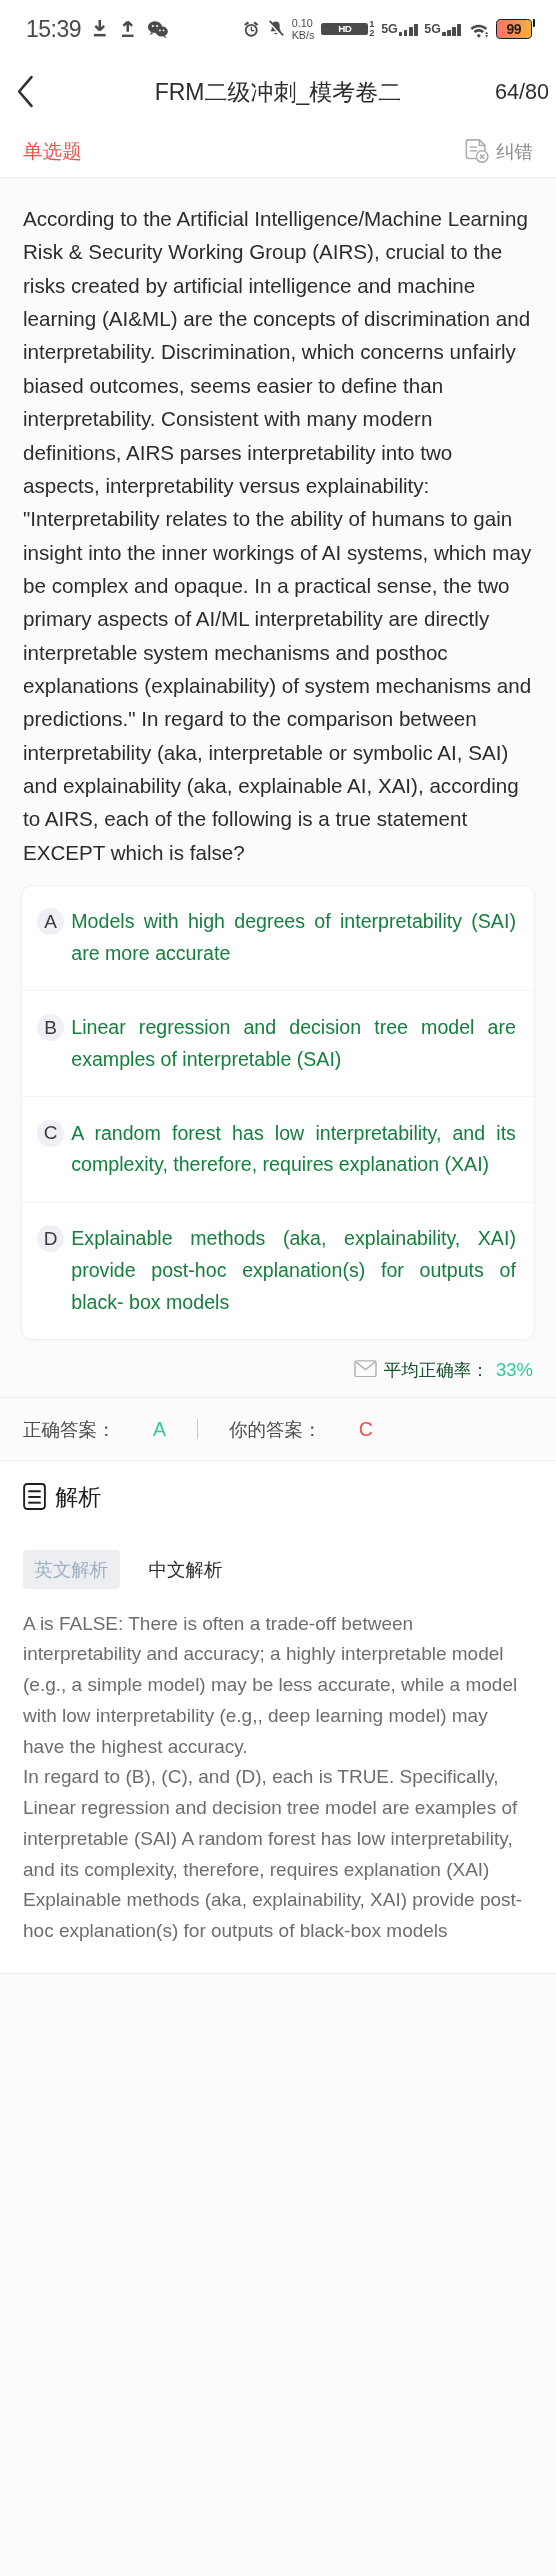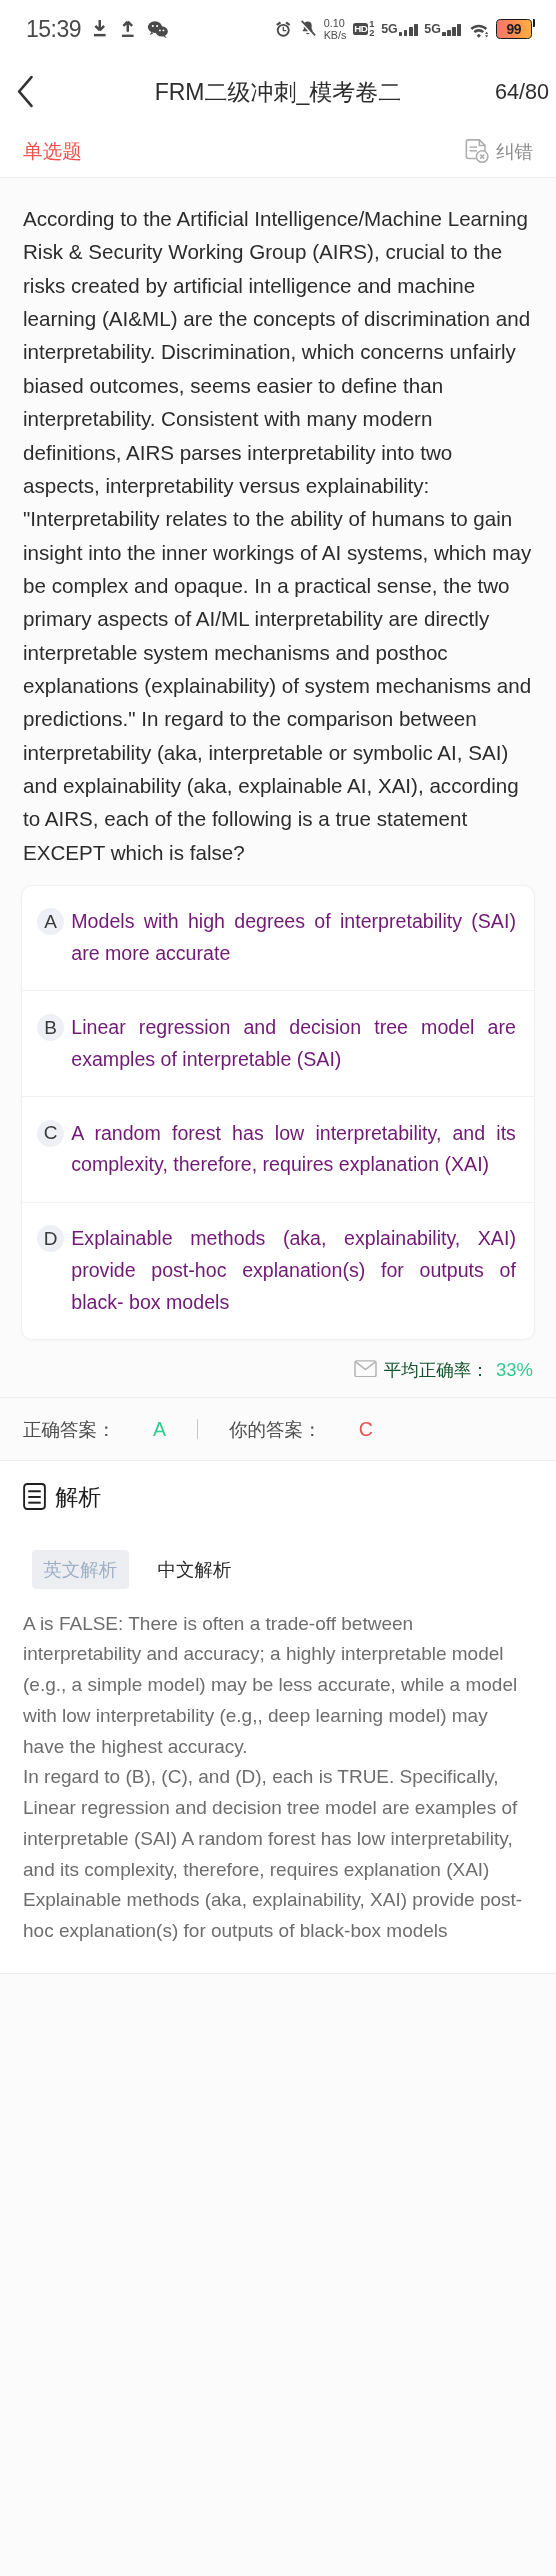--- a/index.html
+++ b/index.html
@@ -42,21 +42,21 @@
     color: #4a4a4a;
     text-align: left;
   }
   .hdbox {
     display: flex; align-items: center;
   }
   .hd-tag {
     background: #4a4a4a; color: #fff;
     font-size: 9.8px; font-weight: bold;
     border-radius: 2.6px;
-    padding: 1px 1px;
+    padding: 1px 17px;
     letter-spacing: -0.5px;
     line-height: 1;
   }
   .hd-sub {
     font-size: 9.3px; color: #4a4a4a; font-weight: bold;
     display: flex; flex-direction: column;
     line-height: 0.95; margin-left: 1px;
   }
   .sig { display: flex; align-items: flex-end; gap: 2.1px; }
   .sig-g { font-size: 12.4px; font-weight: bold; color:#4a4a4a; align-self:flex-start; margin-right:-1px;}
@@ -165,21 +165,21 @@
     color: #3a3a3a;
     font-size: 19px;
     display: flex; align-items: center; justify-content: center;
     margin-right: 7.2px;
     margin-top: 2.1px;
   }
   .opt-text {
     flex: 1 1 auto;
     font-size: 19.6px;
     line-height: 1.62;
-    color: #701a75;
+    color: #15803d;
     text-align: justify;
     text-justify: inter-word;
   }
 
   
   .accuracy-row {
     display: flex;
     align-items: center;
     justify-content: flex-end;
     padding: 17.5px 23px 15.5px 23px;
@@ -214,21 +214,20 @@
     margin-bottom: 37px;
   }
   .ana-title { font-size: 23px; color: #1f1f1f; }
   .ana-tabs { display: flex; align-items: center; gap: 0; margin-bottom: 19.6px; }
   .ana-tab {
     font-size: 18.5px;
     padding: 7.2px 11.3px;
     border-radius: 4.1px;
     cursor: pointer;
     color: #2b2b2b;
-    margin-left: 9px;
   }
   .ana-tab.active {
     background: #eceef1;
     color: #9fb0c4;
   }
   .ana-tab.second { margin-left: 17.5px; }
   .ana-body {
     font-size: 19px;
     line-height: 1.62;
     color: #6d6d6d;

